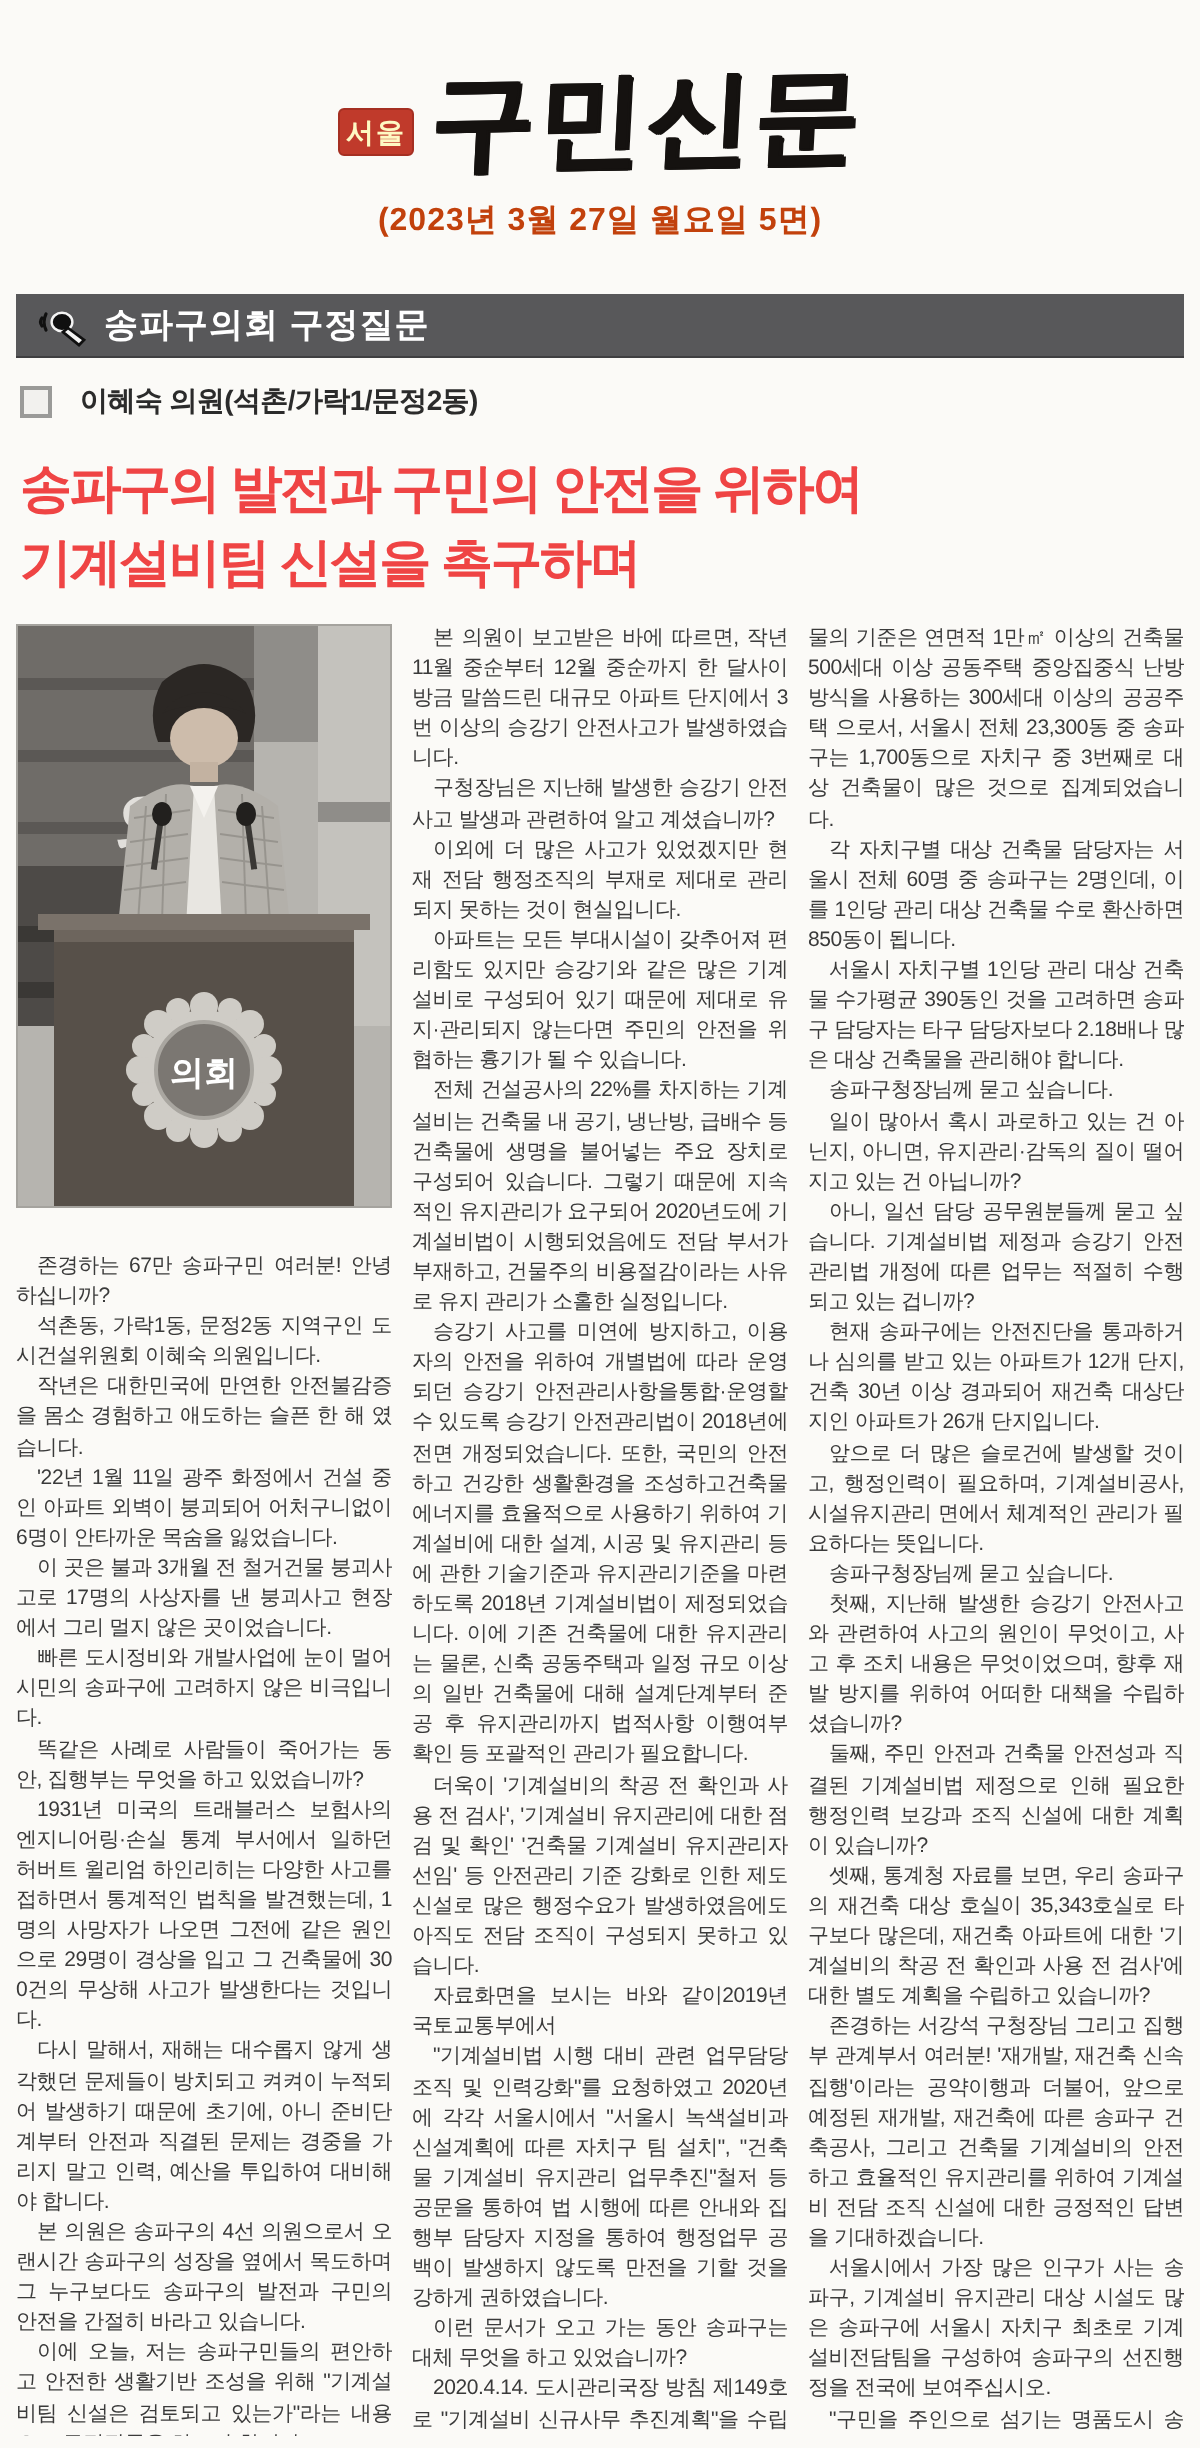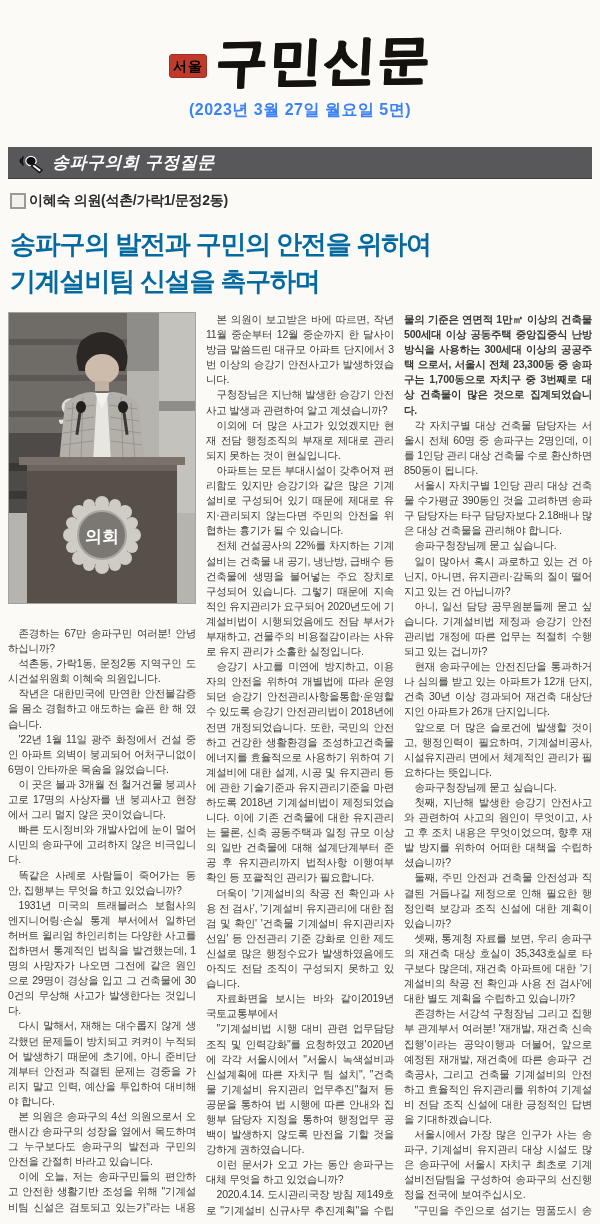--- a/index.html
+++ b/index.html
@@ -9,70 +9,69 @@
     font-family:"Liberation Sans", sans-serif;
     color:#333;
     position:relative;
   }
   .page{width:600px;height:1224px;position:relative;}
 
   
   .masthead{padding-top:34px;text-align:center;position:relative;}
   .masthead-inner{display:inline-flex;align-items:center;gap:8px;}
   .region-badge{
-    display:inline-block;background:#c03a2b;color:#000000;
+    display:inline-block;background:#c03a2b;color:#fef9c3;
     font-size:14px;font-weight:bold;line-height:1;
     padding:4px 3px;border-radius:3px;border:1px solid #a52f22;
     letter-spacing:1px;transform:translateY(6px);
   }
   .paper-title{
     font-family:"DejaVu Serif", serif;
     font-size:52px;font-weight:900;color:#151210;
     letter-spacing:2px;line-height:1;
     transform:skewX(-4deg) rotate(-1deg);
     text-shadow:1px 0 0 #151210,0 1px 0 #151210,1px 1px 0 #151210,2px 1px 0 #151210;
   }
   .dateline{
-    text-align:center;font-size:16px;font-weight:bold;color:#3b82f6;
+    text-align:center;font-size:16px;font-weight:bold;color:#c2410c;
     margin-top:14px;letter-spacing:0.5px;
   }
 
   
   .section-bar{
     margin:26px 8px 0 8px;height:31px;background:#58585a;
     display:flex;align-items:center;gap:8px;padding:0 10px;
     box-shadow:0 1px 0 #3f3f41;
-    font-style:italic;
   }
   .mic-icon{width:26px;height:22px;flex:0 0 auto;}
   .section-label{color:#ffffff;font-size:17px;font-weight:bold;letter-spacing:0.5px;}
 
   
-  .byline{margin:14px 10px 0 10px;display:flex;align-items:center;gap:3px;}
+  .byline{margin:14px 10px 0 10px;display:flex;align-items:center;gap:14px;}
   .byline-square{
     width:12px;height:12px;border:2px solid #9a9a98;background:#f2f1ee;flex:0 0 auto;
   }
   .byline-label{font-size:14px;font-weight:bold;color:#2b2b2b;letter-spacing:-0.3px;}
 
   
-  .headline{margin:16px 10px 0 10px;color:#0369a1;font-weight:bold;
+  .headline{margin:16px 10px 0 10px;color:#ef4444;font-weight:bold;
     font-size:26px;line-height:37px;letter-spacing:-1.2px;}
 
   
   .body-wrap{
     margin:12px 8px 0 8px;display:flex;gap:10px;
     height:906px;overflow:hidden;
   }
   .col{width:188px;flex:0 0 auto;overflow:hidden;height:100%;}
   .col p{
     margin:0;font-size:10.5px;line-height:15.1px;color:#3a3a3a;
     text-align:justify;word-break:break-all;text-indent:1em;
     letter-spacing:-0.2px;
   }
-  .col.continued p:first-child{text-indent:0;font-weight:bold;}
+  .col.continued p:first-child{text-indent:0;}
 
   
   .photo-frame{
     width:188px;height:292px;margin-bottom:22px;
     background:#b9b7b2;overflow:hidden;position:relative;
     border:1px solid #a5a39e;box-sizing:border-box;
   }
   .photo-frame svg{display:block;}
 </style>
 </head>
@@ -234,21 +233,21 @@
           <p style="text-indent: 0px;">물의 기준은 연면적 1만㎡ 이상의 건축물 500세대 이상 공동주택 중앙집중식 난방방식을 사용하는 300세대 이상의 공공주택 으로서, 서울시 전체 23,300동 중 송파구는 1,700동으로 자치구 중 3번째로 대상 건축물이 많은 것으로 집계되었습니다.</p>
           <p>각 자치구별 대상 건축물 담당자는 서울시 전체 60명 중 송파구는 2명인데, 이를 1인당 관리 대상 건축물 수로 환산하면 850동이 됩니다.</p>
           <p>서울시 자치구별 1인당 관리 대상 건축물 수가평균 390동인 것을 고려하면 송파구 담당자는 타구 담당자보다 2.18배나 많은 대상 건축물을 관리해야 합니다.</p>
           <p>송파구청장님께 묻고 싶습니다.</p>
           <p>일이 많아서 혹시 과로하고 있는 건 아닌지, 아니면, 유지관리·감독의 질이 떨어지고 있는 건 아닙니까?</p>
           <p>아니, 일선 담당 공무원분들께 묻고 싶습니다. 기계설비법 제정과 승강기 안전관리법 개정에 따른 업무는 적절히 수행되고 있는 겁니까?</p>
           <p>현재 송파구에는 안전진단을 통과하거나 심의를 받고 있는 아파트가 12개 단지, 건축 30년 이상 경과되어 재건축 대상단지인 아파트가 26개 단지입니다.</p>
           <p>앞으로 더 많은 슬로건에 발생할 것이고, 행정인력이 필요하며, 기계설비공사, 시설유지관리 면에서 체계적인 관리가 필요하다는 뜻입니다.</p>
           <p>송파구청장님께 묻고 싶습니다.</p>
           <p>첫째, 지난해 발생한 승강기 안전사고와 관련하여 사고의 원인이 무엇이고, 사고 후 조치 내용은 무엇이었으며, 향후 재발 방지를 위하여 어떠한 대책을 수립하셨습니까?</p>
-          <p>둘째, 주민 안전과 건축물 안전성과 직결된 거듭나길 제정으로 인해 필요한 행정인력 보강과 조직 신설에 대한 계획이 있습니까?</p>
+          <p>둘째, 주민 안전과 건축물 안전성과 직결된 기계설비법 제정으로 인해 필요한 행정인력 보강과 조직 신설에 대한 계획이 있습니까?</p>
           <p>셋째, 통계청 자료를 보면, 우리 송파구의 재건축 대상 호실이 35,343호실로 타구보다 많은데, 재건축 아파트에 대한 '기계설비의 착공 전 확인과 사용 전 검사'에 대한 별도 계획을 수립하고 있습니까?</p>
           <p>존경하는 서강석 구청장님 그리고 집행부 관계부서 여러분! '재개발, 재건축 신속 집행'이라는 공약이행과 더불어, 앞으로 예정된 재개발, 재건축에 따른 송파구 건축공사, 그리고 건축물 기계설비의 안전하고 효율적인 유지관리를 위하여 기계설비 전담 조직 신설에 대한 긍정적인 답변을 기대하겠습니다.</p>
           <p>서울시에서 가장 많은 인구가 사는 송파구, 기계설비 유지관리 대상 시설도 많은 송파구에 서울시 자치구 최초로 기계설비전담팀을 구성하여 송파구의 선진행정을 전국에 보여주십시오.</p>
           <p>"구민을 주인으로 섬기는 명품도시 송파"라는 슬로건에 걸맞게 구민의 행복과 안전, 더 나아가 사고를 예방하여 구민의 안전을 책임지는 명품도시 송파로 거듭나길 간절히 바라면서 구정 질문을 마치겠습니다.</p>
         </div>
     </div>
 
   </div>
 </div>
 

